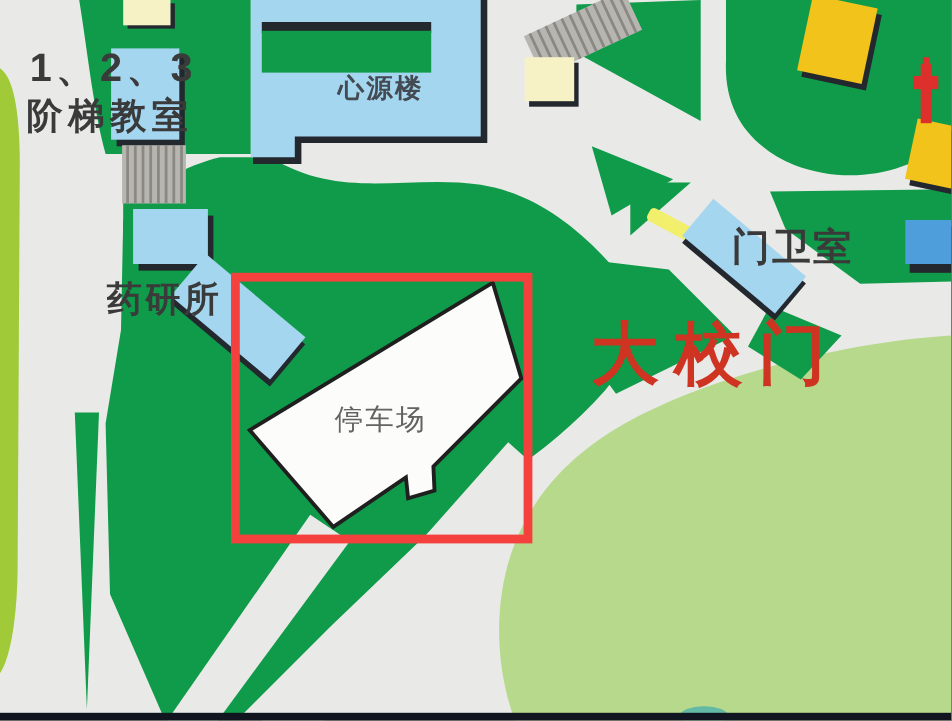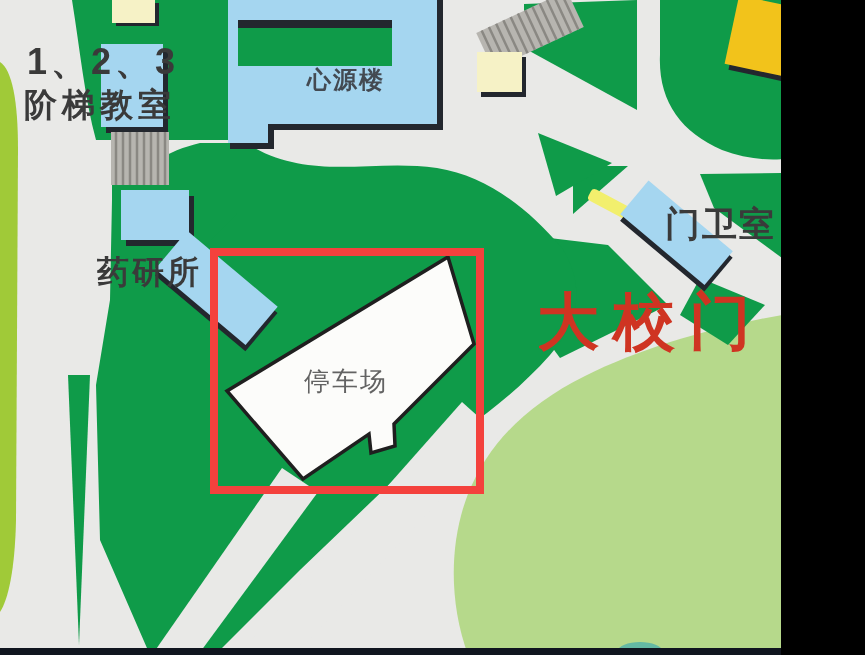--- a/index.html
+++ b/index.html
@@ -1,16 +1,16 @@
 <!DOCTYPE html>
 <html><head>
 <meta charset="utf-8">
 <style>
   html,body{margin:0;padding:0;background:#000;}
-  .screen{position:relative;width:781px;height:655px;overflow:hidden;background:#e9e9e7;
+  .screen{position:relative;width:865px;height:655px;overflow:hidden;background:#e9e9e7;
           font-family:"Liberation Sans", sans-serif;}
   svg{display:block;}
   text{font-family:"Liberation Sans", sans-serif;}
   .lbl{fill:#3a3a3a;font-weight:bold;}
 </style>
 </head>
 <body>
 
 <div class="screen">
 <svg width="865" height="655" viewBox="0 0 865 655">

